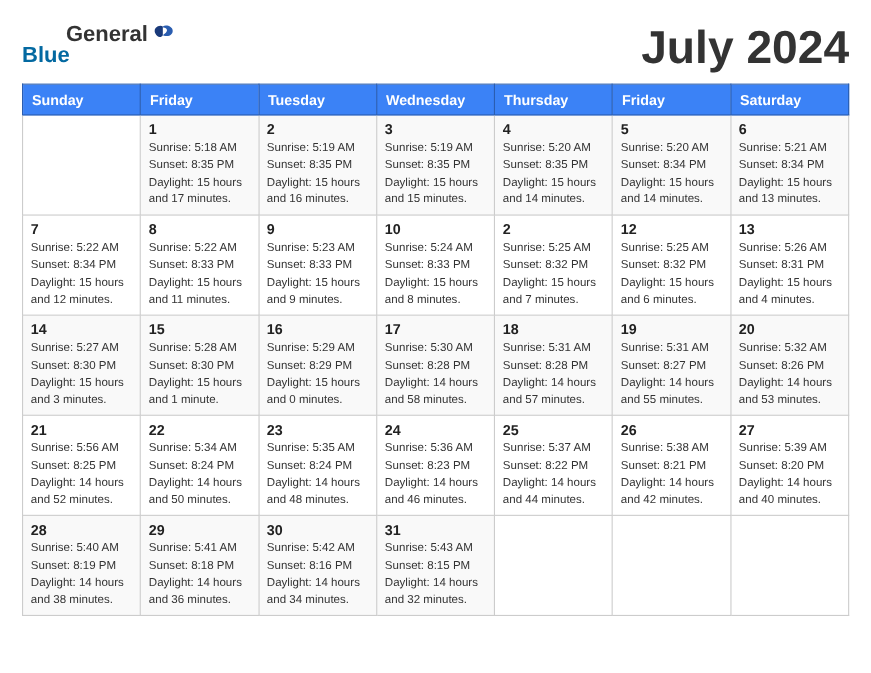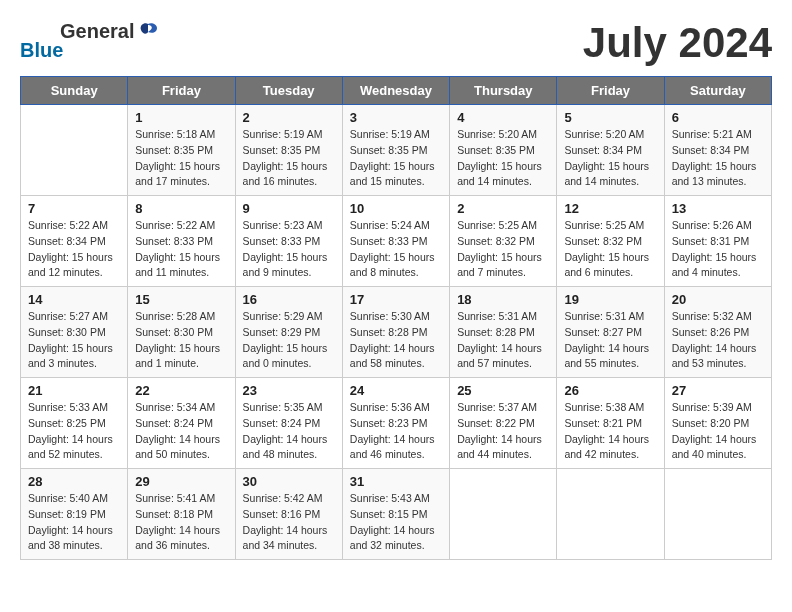--- a/index.html
+++ b/index.html
@@ -33,26 +33,26 @@
     .location {
       font-size: 16px;
       color: #555;
     }
     table {
       width: 100%;
       border-collapse: collapse;
       border: 1px solid #ccc;
     }
     thead tr th {
-      background-color: #737373;
+      background-color: #3b82f6;
       color: #fff;
       font-size: 13px;
       font-weight: bold;
       padding: 6px 8px;
-      text-align: center;
+      text-align: left;
       border: 1px solid #2a5db0;
     }
     tbody tr td {
       vertical-align: top;
       padding: 5px 7px;
       border: 1px solid #ccc;
       font-size: 11px;
       color: #333;
       width: calc(100% / 7);
       min-height: 80px;
@@ -192,21 +192,21 @@
           <div class="day-info"><span>Sunrise: 5:31 AM</span><br><span>Sunset: 8:27 PM</span><br><span>Daylight: 14 hours</span><br><span>and 55 minutes.</span></div>
         </td>
         <td>
           <span class="day-number">20</span>
           <div class="day-info"><span>Sunrise: 5:32 AM</span><br><span>Sunset: 8:26 PM</span><br><span>Daylight: 14 hours</span><br><span>and 53 minutes.</span></div>
         </td>
       </tr>
       <tr>
         <td>
           <span class="day-number">21</span>
-          <div class="day-info"><span>Sunrise: 5:33 AM</span><br><span>Sunset: 8:25 PM</span><br><span>Daylight: 14 hours</span><br><span>and 52 minutes.</span></div>
+          <div class="day-info"><span>Sunrise: 5:56 AM</span><br><span>Sunset: 8:25 PM</span><br><span>Daylight: 14 hours</span><br><span>and 52 minutes.</span></div>
         </td>
         <td>
           <span class="day-number">22</span>
           <div class="day-info"><span>Sunrise: 5:34 AM</span><br><span>Sunset: 8:24 PM</span><br><span>Daylight: 14 hours</span><br><span>and 50 minutes.</span></div>
         </td>
         <td>
           <span class="day-number">23</span>
           <div class="day-info"><span>Sunrise: 5:35 AM</span><br><span>Sunset: 8:24 PM</span><br><span>Daylight: 14 hours</span><br><span>and 48 minutes.</span></div>
         </td>
         <td>

